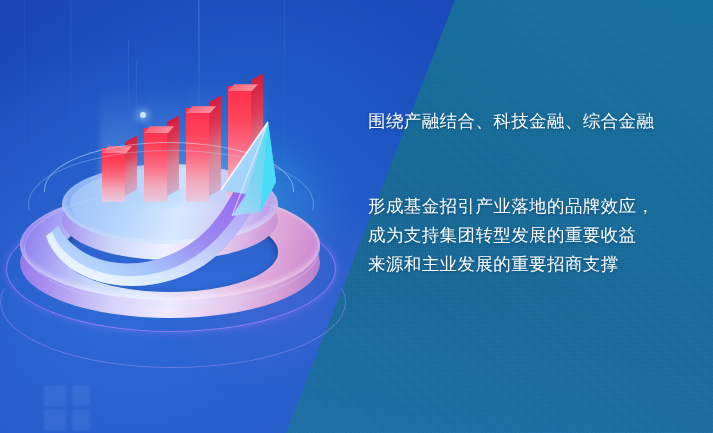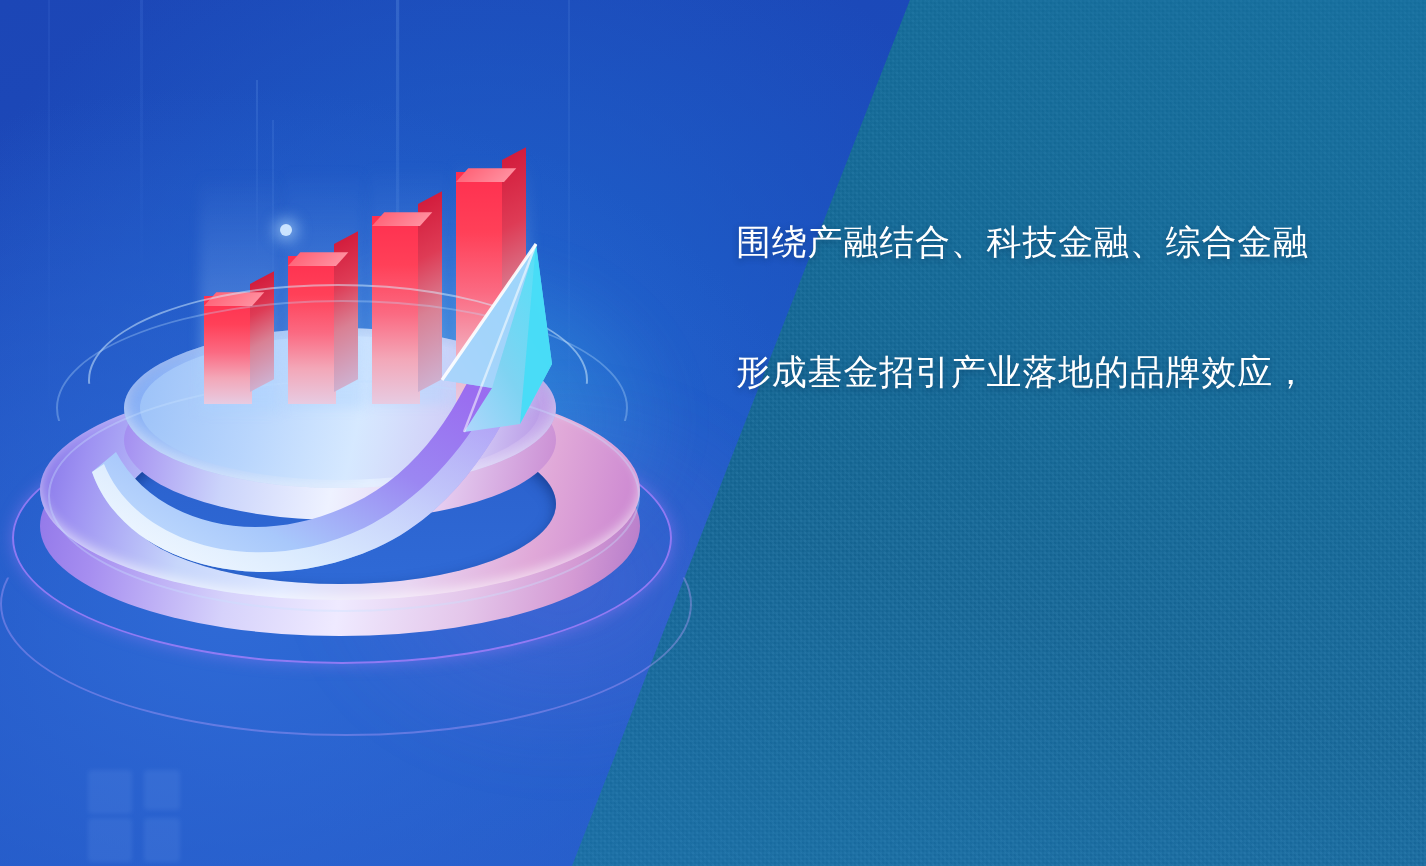--- a/index.html
+++ b/index.html
@@ -110,21 +110,21 @@
     background:linear-gradient(to top, rgba(170,210,255,.42), rgba(170,210,255,0));
     filter:blur(3px);}
 
   
   #arrow{position:absolute;left:0;top:0;width:330px;height:260px;overflow:visible;}
 
   
   #copy{position:absolute;left:368px;top:107px;width:330px;}
   .para{color:#ffffff;font-size:17.5px;line-height:29px;letter-spacing:.4px;
     text-shadow:0 1px 3px rgba(0,40,80,.45);}
-  .para + .para{margin-top:36px;}
+  .para + .para{margin-top:56px;}
   .para .ln{display:block;white-space:nowrap;}
 </style>
 </head>
 <body>
 
 <div id="stage">
 
   <div class="bg-base"></div>
   <div class="bg-rays"></div>
   <div class="bg-cones"></div>
@@ -214,16 +214,18 @@
   </div>
 
   <div id="copy">
 
     <div class="para">
       <span class="ln">围绕产融结合、科技金融、综合金融</span>
     </div>
 
     <div class="para">
       <span class="ln">形成基金招引产业落地的品牌效应，</span>
+      <span class="ln">成为支持集团转型发展的重要收益</span>
+      <span class="ln">来源和主业发展的重要招商支撑</span>
     </div>
 
   </div>
 </div>
 
 </body></html>

